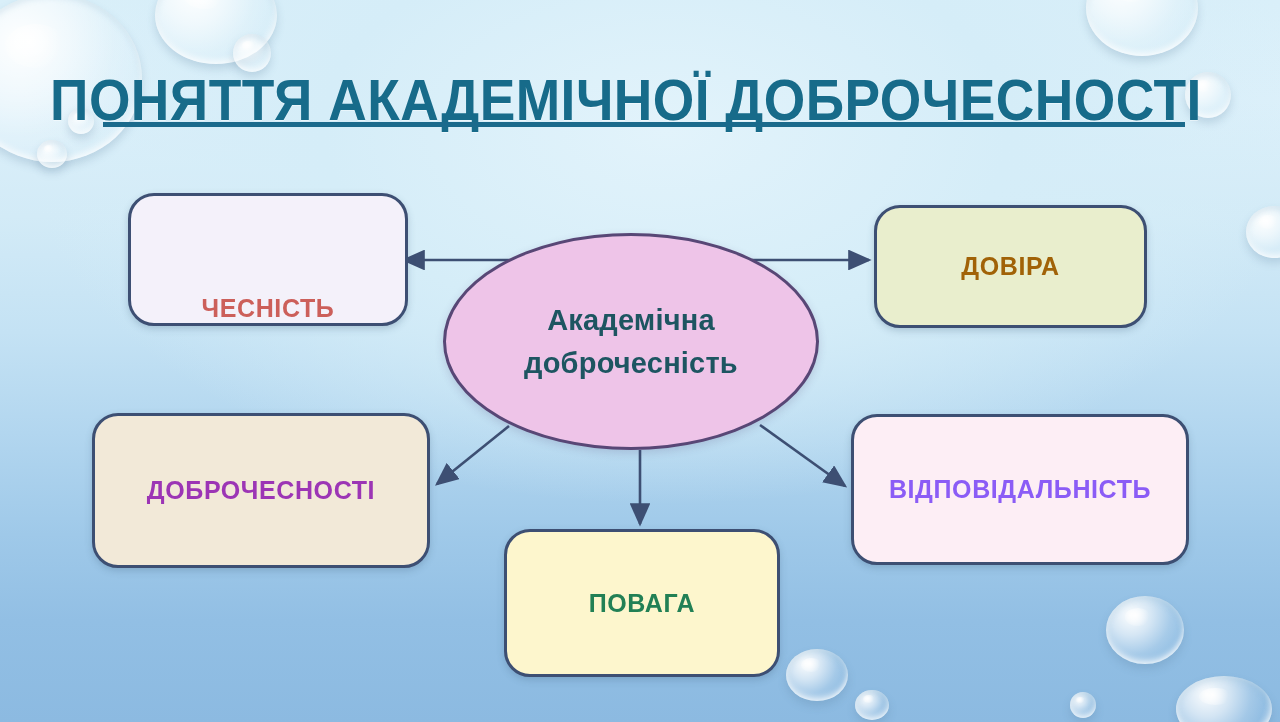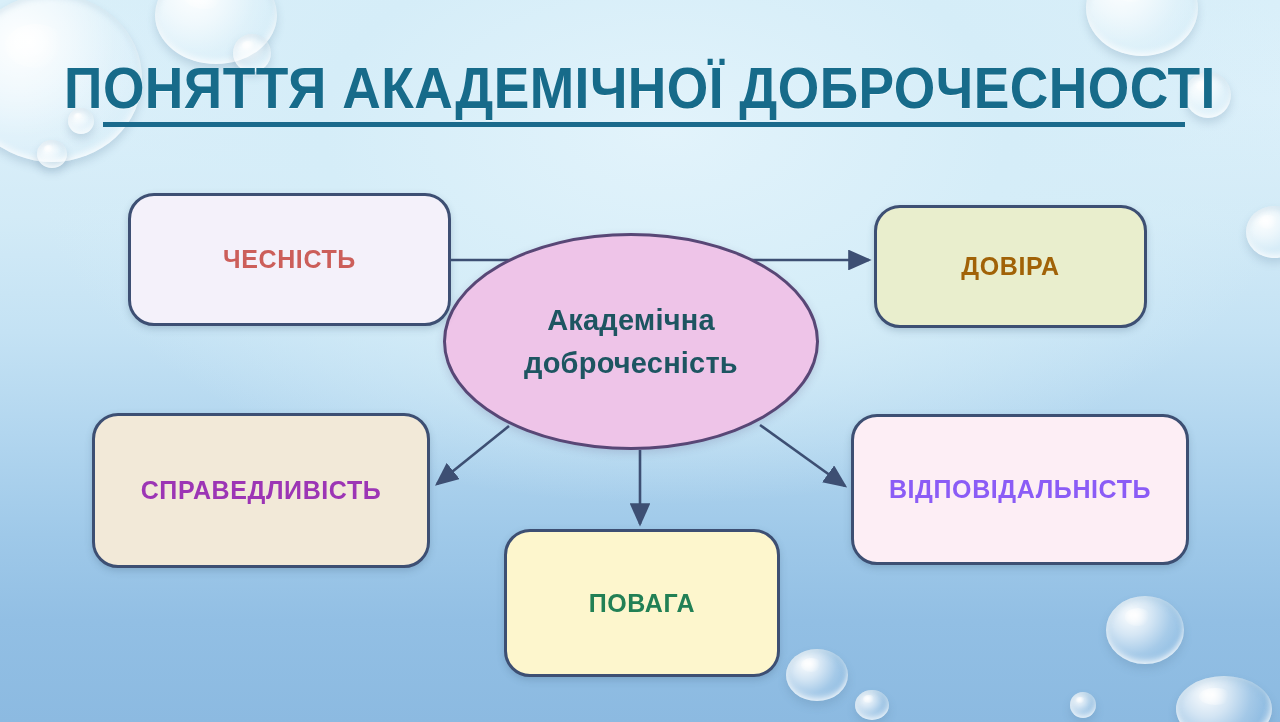--- a/index.html
+++ b/index.html
@@ -45,22 +45,21 @@
     left:24%; top:18%;
     width:34%; height:26%;
     border-radius:50%;
     background:radial-gradient(circle at 40% 40%, rgba(255,255,255,0.95), rgba(255,255,255,0.0) 72%);
   }
 
   
   .title-wrap{
     position:absolute;
     left:0; right:0;
-    top:58px;
-    text-align:center;
+    top:70px;
   }
   .title{
     display:inline-block;
     font-family:"Liberation Sans Narrow","Liberation Sans", sans-serif;
     font-weight:bold;
     font-size:58px;
     letter-spacing:0.5px;
     line-height:1.02;
     color:#176b8a;
     transform:scaleX(0.92);
@@ -95,21 +94,21 @@
     box-shadow:0 3px 7px rgba(60,90,120,0.25);
   }
   .node-label{
     font-weight:bold;
     font-size:25px;
     letter-spacing:0.6px;
     text-align:center;
     white-space:nowrap;
   }
 
-  #node-honesty   { left:128px;  top:193px; width:323px; height:133px; background:#f4f1fa; }
+  #node-honesty   { left:128px;  top:193px; width:280px; height:133px; background:#f4f1fa;align-items:flex-end; }
   #node-trust     { left:874px;  top:205px; width:273px; height:123px; background:#e9eecd; }
   #node-fairness  { left:92px;   top:413px; width:338px; height:155px; background:#f2e9d8; }
   #node-responsib { left:851px;  top:414px; width:338px; height:151px; background:#fdeef5; }
   #node-respect   { left:504px;  top:529px; width:276px; height:148px; background:#fdf6cd; }
 
   
   .ellipse{
     position:absolute;
     left:443px;
     top:233px;
@@ -178,21 +177,21 @@
 
   <div class="node" id="node-honesty">
     <div class="node-label" style="color:#cc5f5a;">ЧЕСНІСТЬ</div>
   </div>
 
   <div class="node" id="node-trust">
     <div class="node-label" style="color:#a16207;">ДОВІРА</div>
   </div>
 
   <div class="node" id="node-fairness">
-    <div class="node-label" style="color:#9c35b5;">СПРАВЕДЛИВІСТЬ</div>
+    <div class="node-label" style="color:#9c35b5;">ДОБРОЧЕСНОСТІ</div>
   </div>
 
   <div class="node" id="node-responsib">
     <div class="node-label" style="color:#8b5cf6;">ВІДПОВІДАЛЬНІСТЬ</div>
   </div>
 
   <div class="node" id="node-respect">
     <div class="node-label" style="color:#228055;">ПОВАГА</div>
   </div>
 

